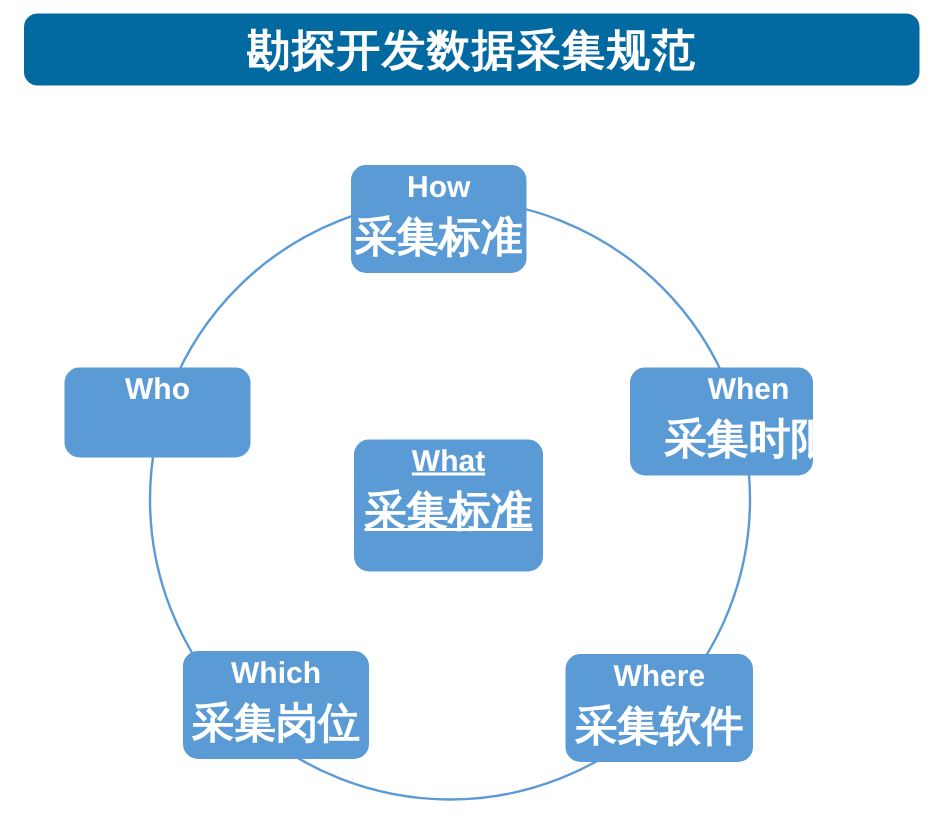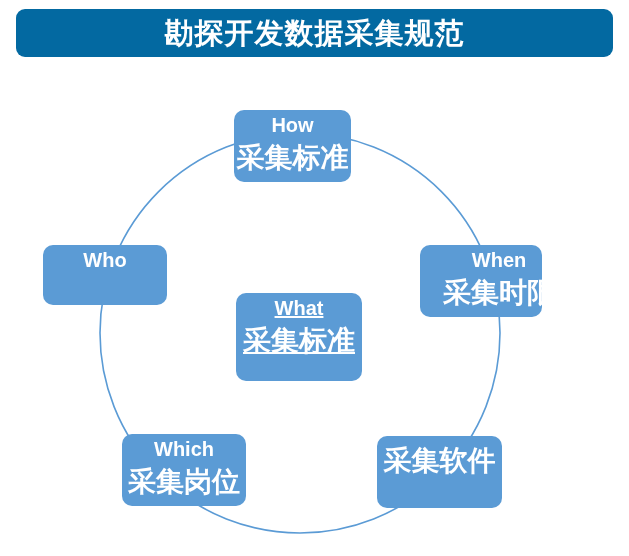--- a/index.html
+++ b/index.html
@@ -108,20 +108,21 @@
     <span class="en">How</span>
     <span class="cn">采集标准</span>
   </div>
 
   <div class="node node-when">
     <span class="en">When</span>
     <span class="cn">采集时限</span>
   </div>
 
   <div class="node node-where">
+    <span class="en">Where</span>
     <span class="cn">采集软件</span>
   </div>
 
   <div class="node node-which">
     <span class="en">Which</span>
     <span class="cn">采集岗位</span>
   </div>
 
   <div class="node node-who">
     <span class="en">Who</span>

